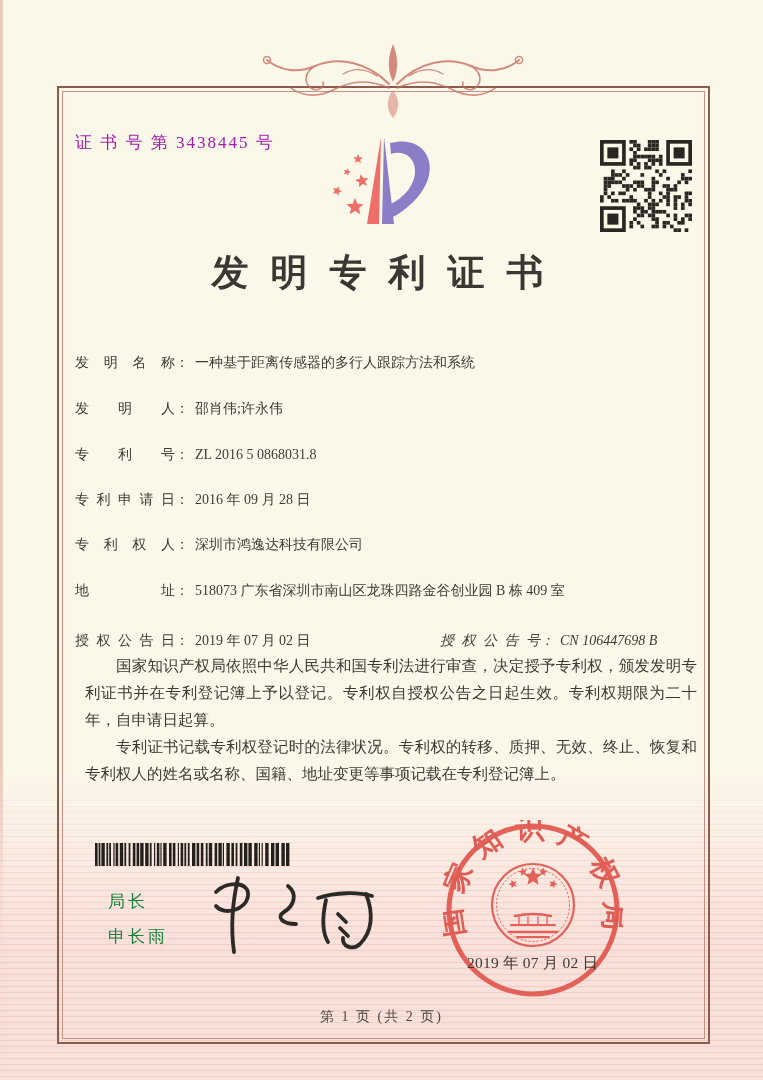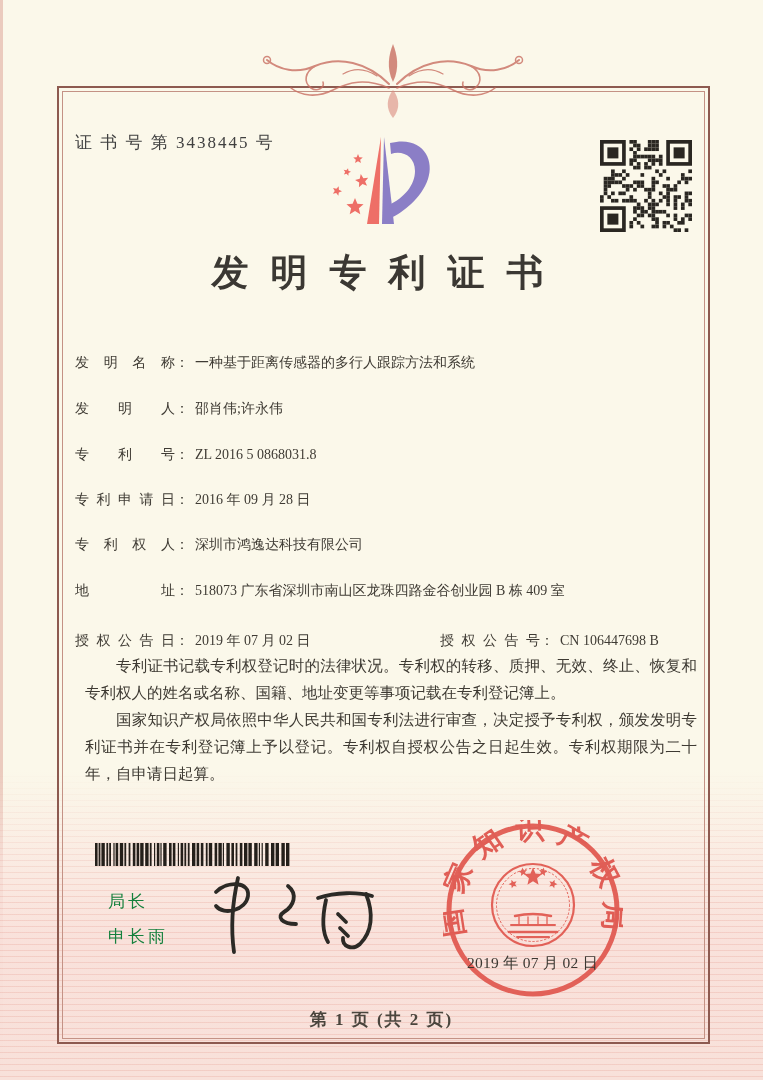--- a/index.html
+++ b/index.html
@@ -16,42 +16,42 @@
   .pink-zone{left:0;top:770px;width:763px;height:310px;
     background:linear-gradient(180deg,rgba(250,229,223,0) 0px,rgba(250,229,223,.72) 95px,rgba(249,224,218,.95) 170px,#f8e1da 100%);}
   .pink-lines{position:absolute;inset:0;
     background:repeating-linear-gradient(180deg,rgba(222,126,114,.20) 0 1px,rgba(222,126,114,0) 1px 6px);
     -webkit-mask-image:linear-gradient(180deg,transparent 0,#000 130px);
             mask-image:linear-gradient(180deg,transparent 0,#000 130px);}
   
   .frame{left:57px;top:86px;width:649px;height:954px;border:2px solid #8d5a50;}
   .frame-inner{position:absolute;inset:3px;border:1px solid #c49285;}
   
-  .cert-no{left:75px;top:131px;font-size:17px;letter-spacing:2px;color:#404040;}
+  .cert-no{left:75px;top:131px;font-size:17px;letter-spacing:2px;color:#a21caf;}
   .title{left:0;right:0;top:248px;text-align:center;font-size:37px;font-weight:700;
     letter-spacing:22px;padding-left:14px;color:#3b3833;}
   
   .frow{position:absolute;left:75px;width:632px;font-size:14px;line-height:25px;}
   .flabel{display:inline-block;width:100px;text-align:justify;text-align-last:justify;vertical-align:top;}
   .fcolon{vertical-align:top;}
   .fvalue{margin-left:6px;vertical-align:top;}
   .fvalue.wrap{display:inline-block;width:484px;}
-  .fpair2{position:absolute;left:365px;top:0;white-space:nowrap;}
+  .fpair2{position:absolute;left:365px;top:0;white-space:nowrap;font-style:italic;}
   
   .body-text{left:85px;top:652px;width:612px;font-size:15.5px;line-height:27px;text-align:justify;color:#3e3a33;}
   .body-text p{margin:0;text-indent:2em;}
   
   .barcode{left:95px;top:843px;width:196px;height:23px;}
   .qr{left:600px;top:140px;width:92px;height:92px;}
   
   .signer{left:108px;top:884px;font-size:17px;line-height:35px;letter-spacing:3px;color:#15803d;}
   .sig-svg{left:200px;top:872px;}
   .seal-svg{left:443px;top:820px;}
   
-  .page-info{left:0;right:0;top:1008px;text-align:center;font-size:17px;letter-spacing:2px;color:#4a453d;font-weight:bold;}
+  .page-info{left:0;right:0;top:1008px;text-align:center;font-size:14px;letter-spacing:2px;color:#4a453d;}
   .back-note{left:0;right:0;top:1109px;text-align:center;font-size:15.5px;letter-spacing:5px;color:#3e3a33;}
   svg{display:block;}
 </style>
 </head>
 <body>
 
 <div class="abs scan-edge"></div>
 <div class="abs pink-zone">
   <div class="pink-lines"></div>
 </div>
@@ -299,22 +299,22 @@
   <span class="flabel">地址</span><span class="fcolon">：</span><span class="fvalue wrap">518073 广东省深圳市南山区龙珠四路金谷创业园 B 栋 409 室</span>
 </div>
 <div class="abs frow" style="top:628px">
   <span class="flabel">授权公告日</span><span class="fcolon">：</span><span class="fvalue">2019 年 07 月 02 日</span>
   <span class="fpair2">
     <span class="flabel">授权公告号</span><span class="fcolon">：</span><span class="fvalue">CN 106447698 B</span>
   </span>
 </div>
 
 <div class="abs body-text">
+  <p>国家知识产权局依照中华人民共和国专利法进行审查，决定授予专利权，颁发发明专利证书并在专利登记簿上予以登记。专利权自授权公告之日起生效。专利权期限为二十年，自申请日起算。</p>
   <p>专利证书记载专利权登记时的法律状况。专利权的转移、质押、无效、终止、恢复和专利权人的姓名或名称、国籍、地址变更等事项记载在专利登记簿上。</p>
-  <p>国家知识产权局依照中华人民共和国专利法进行审查，决定授予专利权，颁发发明专利证书并在专利登记簿上予以登记。专利权自授权公告之日起生效。专利权期限为二十年，自申请日起算。</p>
 </div>
 
 <div class="abs barcode">
   <svg id="bcsvg" width="196" height="23" viewBox="0 0 196 23">
       <rect x="0" y="0" width="2.6" height="23" fill="#241f1a"></rect>
       <rect x="3.6" y="0" width="1.8" height="23" fill="#241f1a"></rect>
       <rect x="6.4" y="0" width="3.4" height="23" fill="#241f1a"></rect>
       <rect x="11.4" y="0" width="1.8" height="23" fill="#241f1a"></rect>
       <rect x="14.200000000000001" y="0" width="1.8" height="23" fill="#241f1a"></rect>
       <rect x="18.4" y="0" width="1.2" height="23" fill="#241f1a"></rect>

